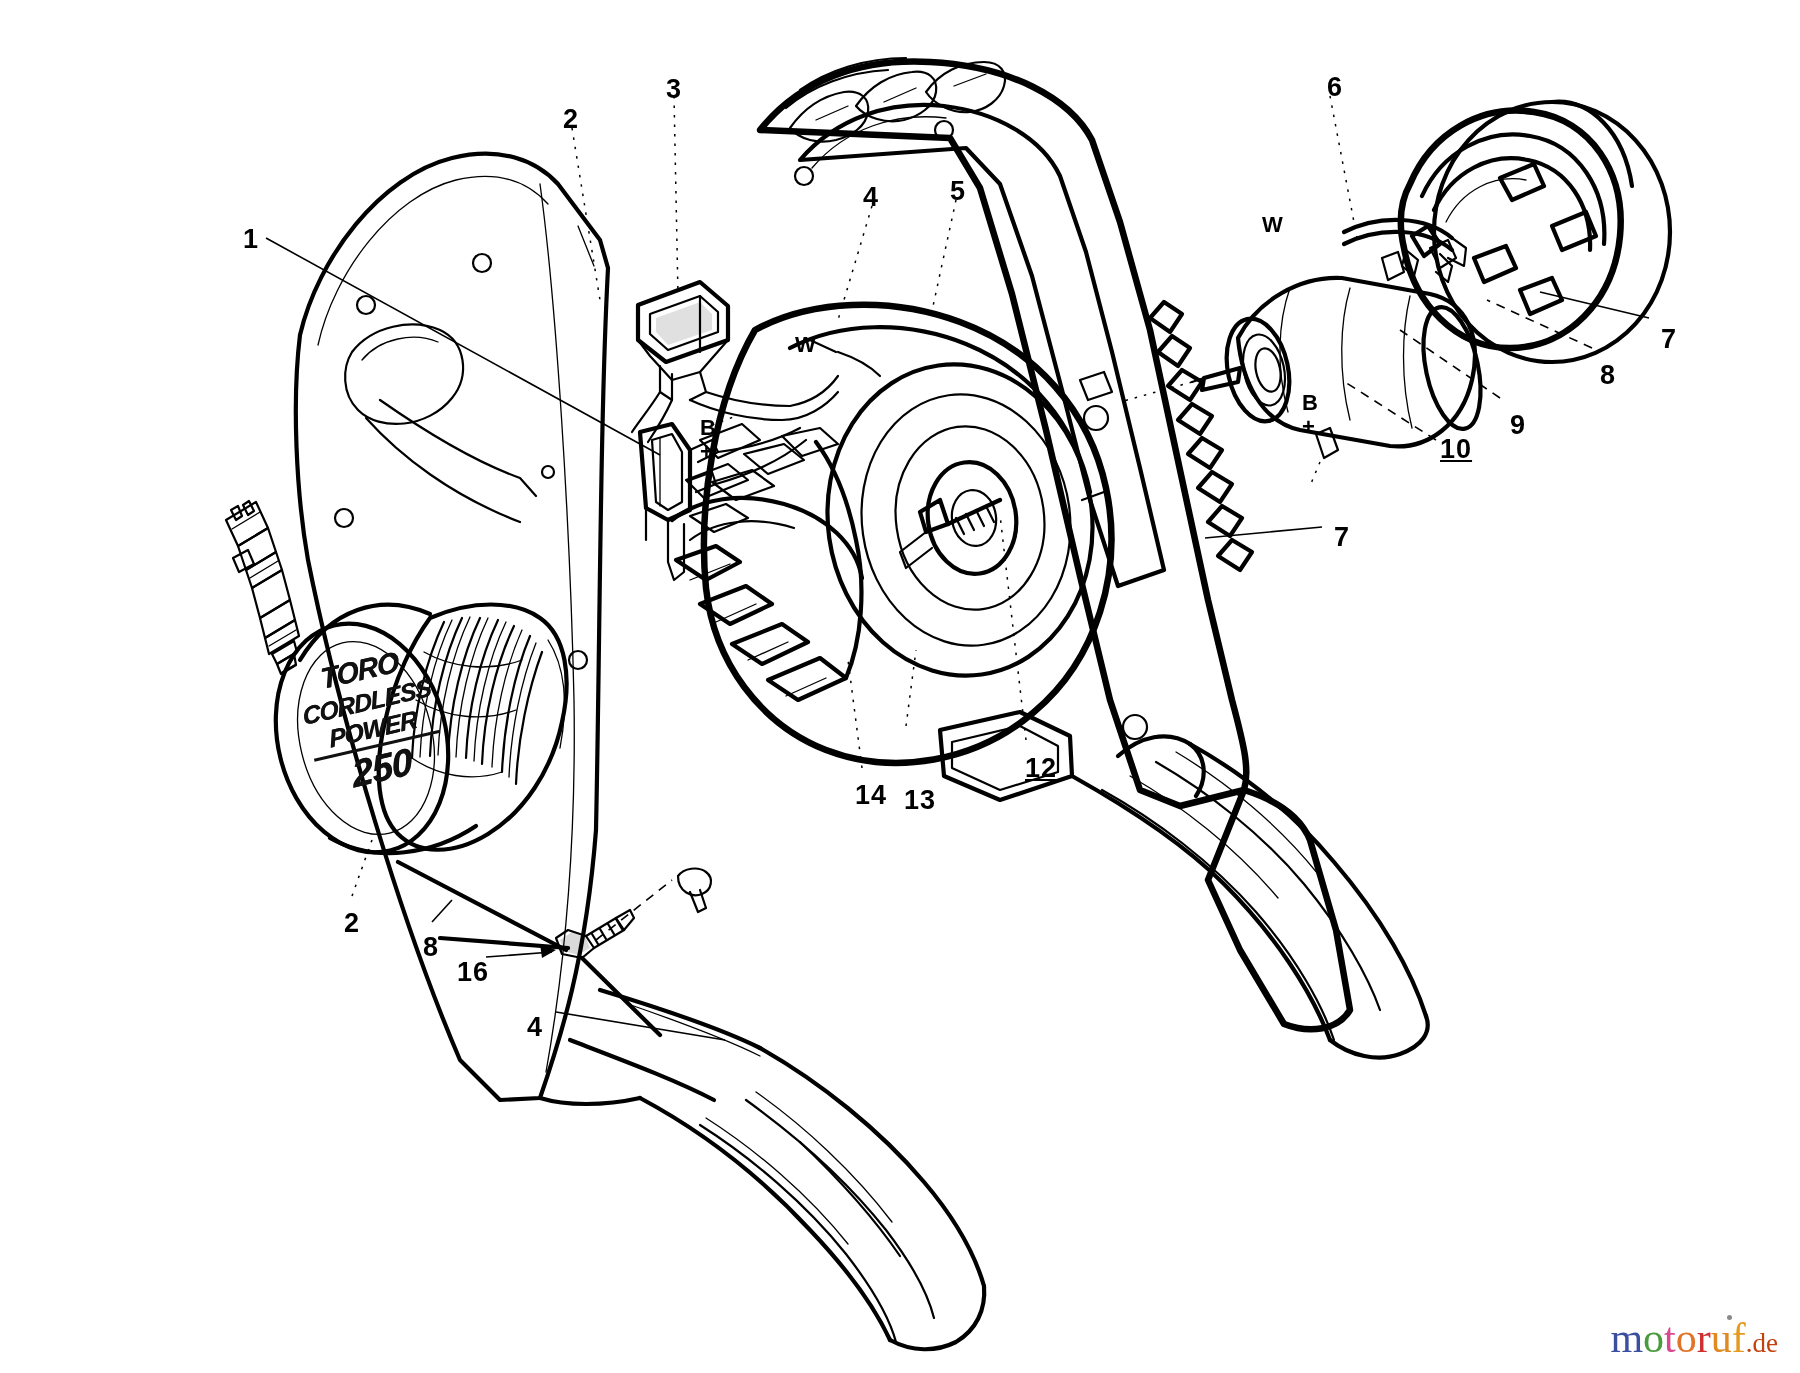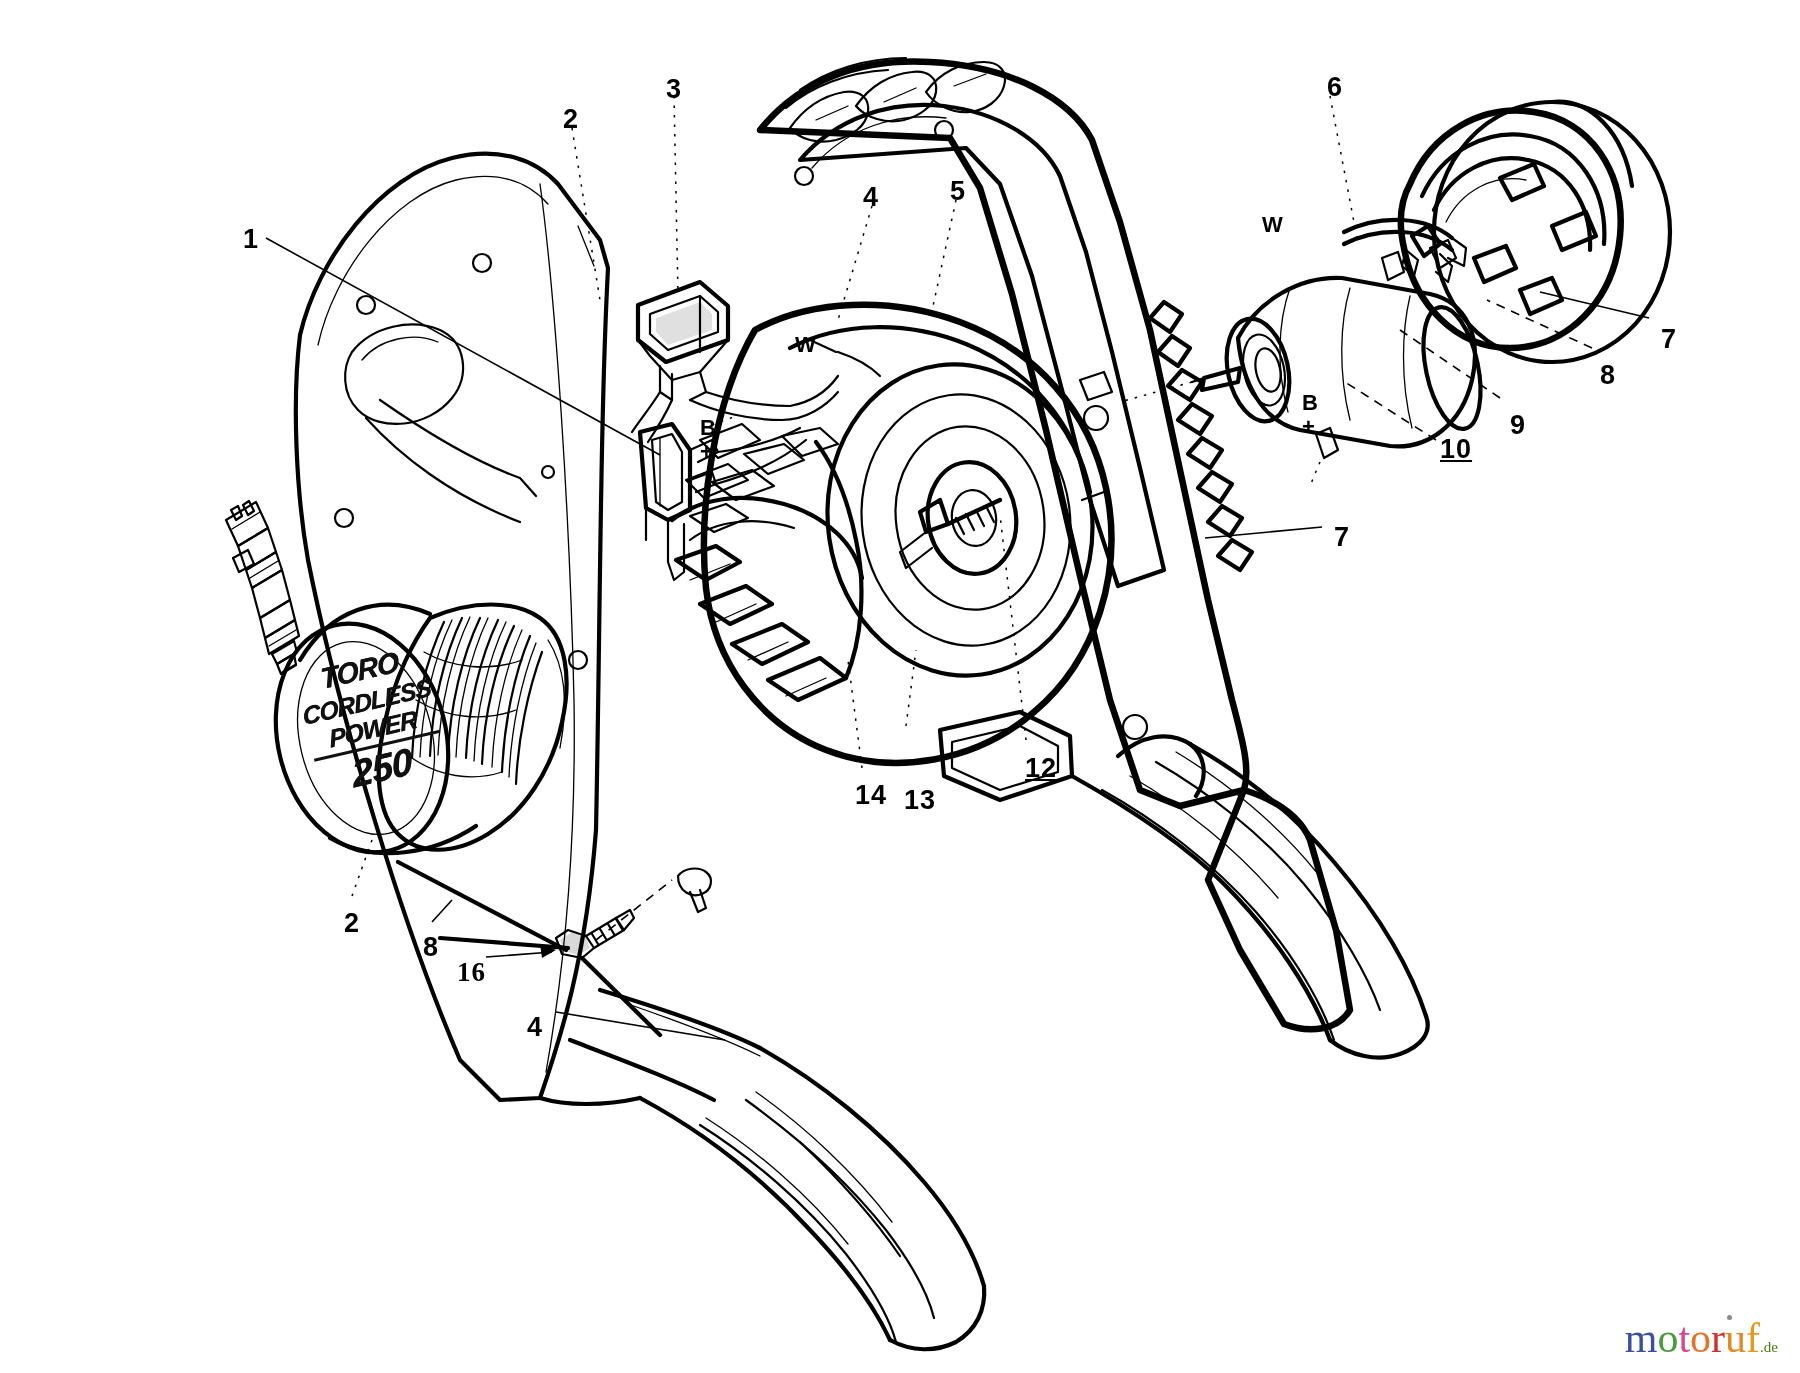--- a/index.html
+++ b/index.html
@@ -57,21 +57,21 @@
   
   #watermark{
     position:absolute;
     right:22px;bottom:14px;
     font-family:"Liberation Serif",serif;
     font-size:42px;
     line-height:1;
     white-space:nowrap;
   }
   #watermark .c{display:inline-block;}
-  #watermark .suffix{font-size:15px;color:#4d7c0f;}
+  #watermark .suffix{font-size:27px;color:#c2410c;}
   #watermark .dot{
     position:absolute;right:46px;top:-2px;
     width:5px;height:5px;border-radius:50%;background:#8a8a8a;
   }
 </style>
 </head>
 <body>
 
 <div id="page">
 
@@ -462,21 +462,21 @@
   <div class="callout" style="left:1327px;top:72px;">6</div>
   <div class="callout" style="left:1661px;top:324px;">7</div>
   <div class="callout" style="left:1600px;top:360px;">8</div>
   <div class="callout" style="left:1510px;top:410px;">9</div>
   <div class="callout" style="left:1440px;top:434px;text-decoration:underline;">10</div>
   <div class="callout" style="left:1334px;top:522px;">7</div>
   <div class="callout" style="left:1025px;top:753px;text-decoration:underline;">12</div>
   <div class="callout" style="left:904px;top:738px;margin-top:47px;">13</div>
   <div class="callout" style="left:855px;top:780px;">14</div>
   <div class="callout" style="left:527px;top:1012px;">4</div>
-  <div class="callout" style="left:457px;top:957px;font-family:Liberation Serif, serif;">16</div>
+  <div class="callout" style="left:457px;top:957px;">16</div>
   <div class="callout" style="left:344px;top:908px;">2</div>
   <div class="callout" style="left:423px;top:932px;">8</div>
 
   <div class="term" style="left:1262px;top:212px;">
     <span>W</span>
   </div>
   <div class="term" style="left:1302px;top:390px;">
     <span>B</span>
     <span class="plus">+</span>
   </div>

